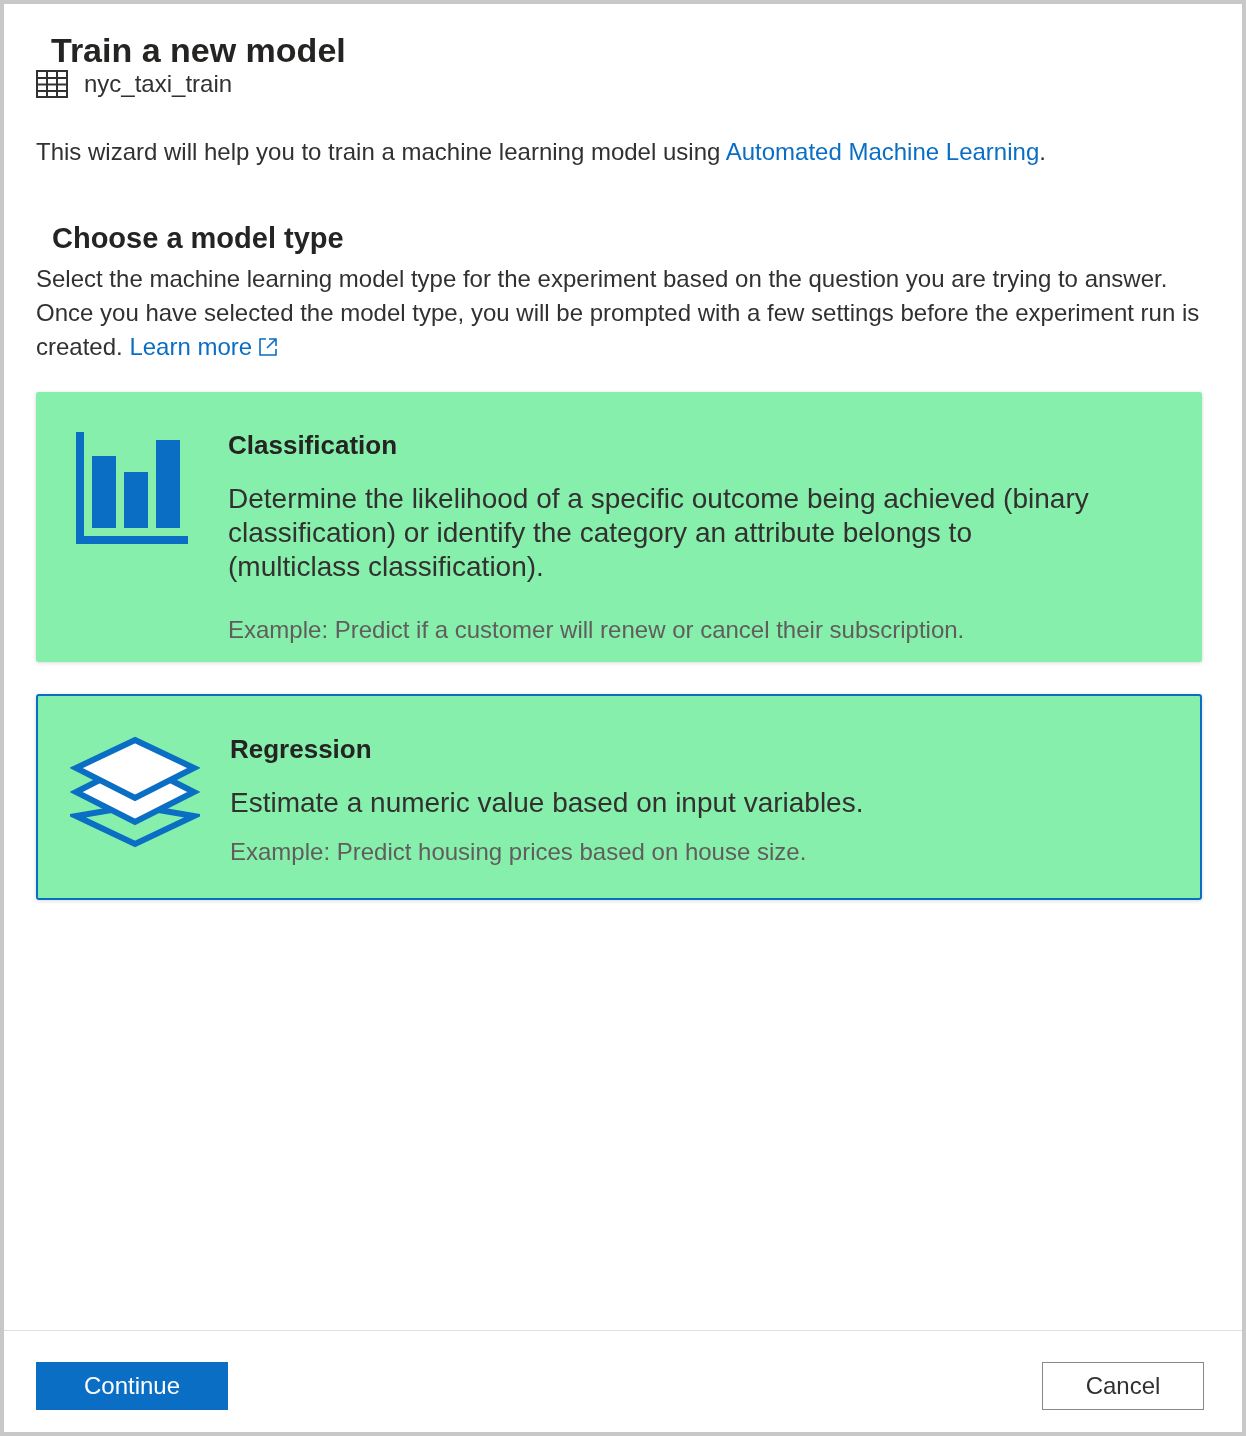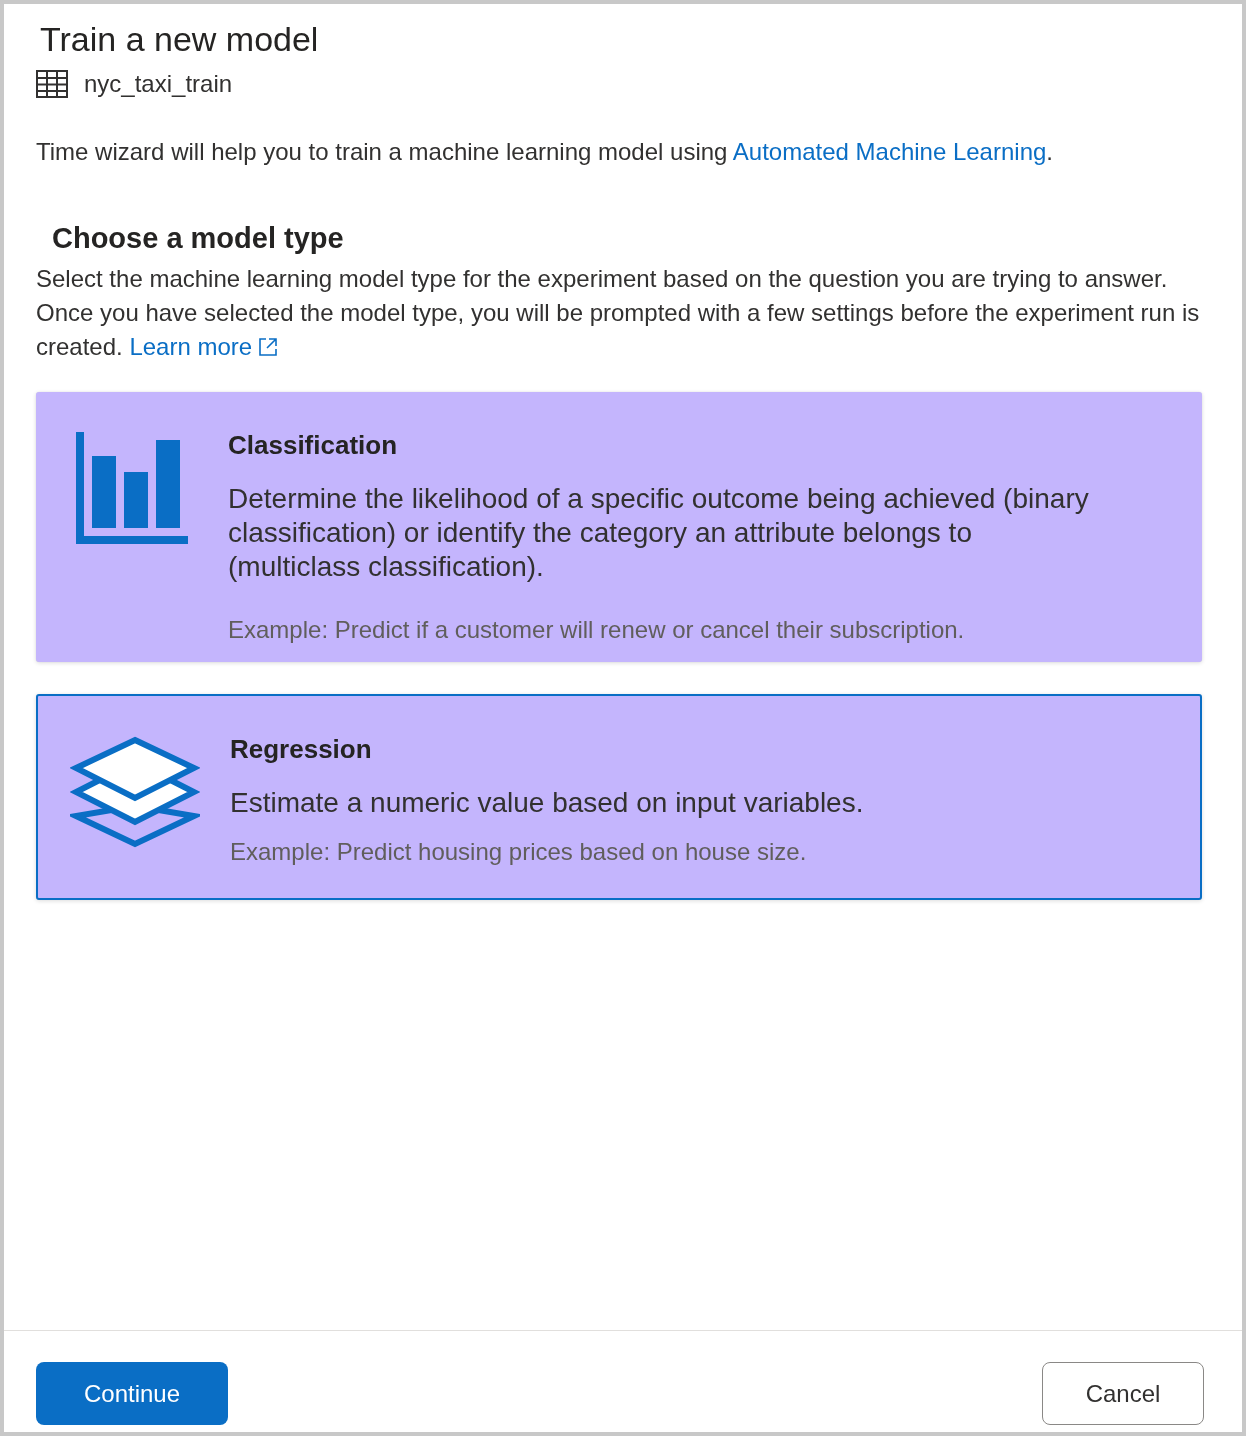--- a/index.html
+++ b/index.html
@@ -1,33 +1,33 @@
 <!DOCTYPE html>
 <html><head>
 <meta charset="utf-8">
 <style>
   html, body { margin:0; padding:0; }
   body { width:1246px; height:1436px; background:#c8c8c8; font-family:"Liberation Sans","DejaVu Sans",sans-serif; color:#323130; position:relative; overflow:hidden; }
   .panel { position:absolute; left:4px; top:4px; width:1238px; height:1428px; background:#ffffff; }
-  .title { position:absolute; left:32px; top:12px; font-size:34px; font-weight:400; color:#252423; margin:4px; }
+  .title { position:absolute; left:32px; top:12px; font-size:34px; font-weight:700; color:#252423; margin:15px; }
   .dataset { position:absolute; left:32px; top:66px; display:flex; align-items:center; font-size:24px; color:#323130; }
   .dataset svg { margin-right:16px; }
   .intro { position:absolute; left:32px; top:134px; font-size:24px; color:#323130; }
   a { color:#0a6ec5; text-decoration:none; }
   .section-title { position:absolute; left:32px; top:202px; font-size:29px; font-weight:600; color:#252423; margin:16px; }
   .desc { position:absolute; left:32px; top:258px; width:1170px; font-size:24px; line-height:34px; color:#323130; }
   .ext-icon { display:inline-block; vertical-align:-2px; margin-left:6px; }
-  .card { position:absolute; left:32px; width:1166px; background:#c4b5fd; border-radius:3px; box-shadow:0 1px 4px rgba(0,0,0,0.14), 0 0 1px rgba(0,0,0,0.12); box-sizing:border-box; cursor:pointer; }
+  .card { position:absolute; left:32px; width:1166px; background:#86efac; border-radius:3px; box-shadow:0 1px 4px rgba(0,0,0,0.14), 0 0 1px rgba(0,0,0,0.12); box-sizing:border-box; cursor:pointer; }
   .card.selected { border:2px solid #0a6ec5; box-shadow:0 1px 4px rgba(0,0,0,0.14); }
   .card .icon { position:absolute; }
   .card .ctitle { position:absolute; left:192px; font-size:26px; font-weight:600; color:#252423; }
   .card .cdesc { position:absolute; left:192px; width:880px; font-size:28px; line-height:34px; color:#323130; }
   .card .cex { position:absolute; left:192px; font-size:24px; color:#605e5c; }
   .footer-line { position:absolute; left:0; top:1326px; width:1238px; height:1px; background:#e1dfdd; }
-  .btn { position:absolute; top:1358px; height:63px; font-size:24px; border-radius:8px; display:flex; align-items:center; justify-content:center; box-sizing:border-box; cursor:pointer; font-family:"Liberation Sans","DejaVu Sans",sans-serif; }
+  .btn { position:absolute; top:1358px; height:48px; font-size:24px; border-radius:0; display:flex; align-items:center; justify-content:center; box-sizing:border-box; cursor:pointer; font-family:"Liberation Sans","DejaVu Sans",sans-serif; }
   .btn-primary { left:32px; width:192px; background:#0a6ec5; color:#fff; border:none; }
   .btn-secondary { left:1038px; width:162px; background:#fff; color:#323130; border:1px solid #8a8886; }
 </style>
 </head>
 <body>
 
 <div class="panel">
   <h1 class="title">Train a new model</h1>
 
   <div class="dataset">
@@ -36,21 +36,21 @@
       <line x1="1" y1="8" x2="31" y2="8" stroke="#323130" stroke-width="2"></line>
       <line x1="1" y1="14.5" x2="31" y2="14.5" stroke="#323130" stroke-width="2"></line>
       <line x1="1" y1="21" x2="31" y2="21" stroke="#323130" stroke-width="2"></line>
       <line x1="11" y1="1" x2="11" y2="27" stroke="#323130" stroke-width="2"></line>
       <line x1="21" y1="1" x2="21" y2="27" stroke="#323130" stroke-width="2"></line>
     </svg>
     <span>nyc_taxi_train</span>
   </div>
 
   <div class="intro">
-    <span>Time wizard will help you to train a machine learning model using </span><a href="#">Automated Machine Learning</a><span>.</span>
+    <span>This wizard will help you to train a machine learning model using </span><a href="#">Automated Machine Learning</a><span>.</span>
   </div>
 
   <h2 class="section-title">Choose a model type</h2>
 
   <div class="desc">
     <span>Select the machine learning model type for the experiment based on the question you are trying to answer. Once you have selected the model type, you will be prompted with a few settings before the experiment run is created. </span><a href="#"><span>Learn more</span><svg class="ext-icon" width="20" height="20" viewBox="0 0 20 20">
         <path d="M8 2 H2 V18 H18 V12" fill="none" stroke="#0a6ec5" stroke-width="1.6"></path>
         <path d="M11 2 H18 V9 M18 2 L9 11" fill="none" stroke="#0a6ec5" stroke-width="1.6"></path>
       </svg></a>
   </div>

